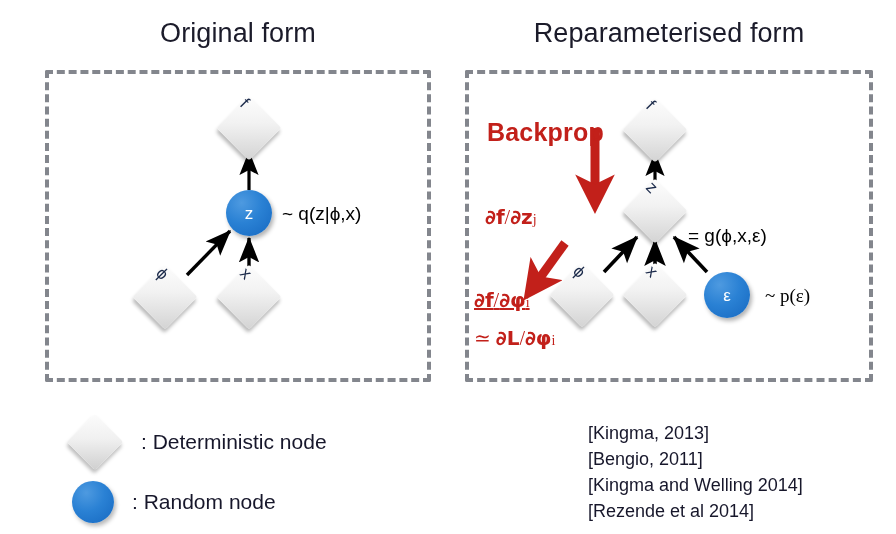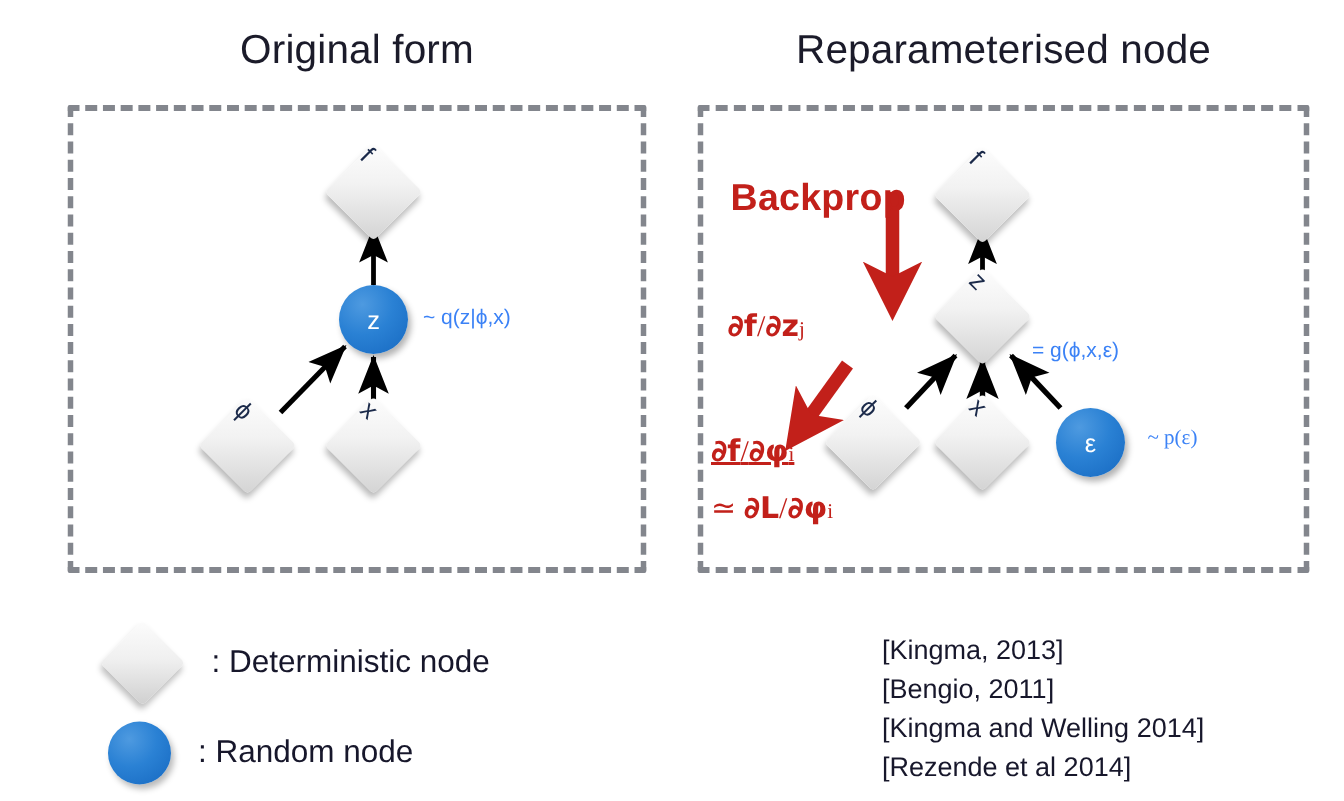--- a/index.html
+++ b/index.html
@@ -59,22 +59,22 @@
     background:radial-gradient(circle at 34% 28%, #4e9ae0 0%, #2a81d4 45%, #1668c0 100%);
     box-shadow:2px 3px 4px rgba(0,0,0,0.30);
     display:flex;align-items:center;justify-content:center;
   }
   .circle .lbl{
     font-size:17px;color:#ffffff;line-height:1;
   }
 
   
   .sidelabel{
-    font-size:14px;
-    color:#3b82f6;
+    font-size:19px;
+    color:#000000;
     white-space:nowrap;
     font-family:"Liberation Sans", sans-serif;
   }
   .backprop{
     font-size:25px;
     font-weight:bold;
     color:#c2201a;
     white-space:nowrap;
     letter-spacing:0.2px;
   }
@@ -167,21 +167,21 @@
   </div>
 
   <div class="node" style="left:226px;top:274px;">
     <div class="diamond">
       <span class="lbl">x</span>
     </div>
   </div>
 
   <div class="abs sidelabel" style="left:282px;top:203px;">~ q(z|ϕ,x)</div>
 
-  <div class="abs panel-title" style="left:465px;top:18px;width:408px;">Reparameterised node</div>
+  <div class="abs panel-title" style="left:465px;top:18px;width:408px;">Reparameterised form</div>
 
   <div class="abs dashed-box" style="left:465px;top:70px;width:408px;height:312px;"></div>
 
   <svg class="edges">
 
     <line x1="655" y1="196" x2="655" y2="153" stroke="#000" stroke-width="3.2" marker-end="url(#arrowBlack)"></line>
 
     <line x1="604" y1="272" x2="637" y2="237" stroke="#000" stroke-width="3.6" marker-end="url(#arrowBlack)"></line>
 
     <line x1="655" y1="272" x2="655" y2="240" stroke="#000" stroke-width="3.6" marker-end="url(#arrowBlack)"></line>

